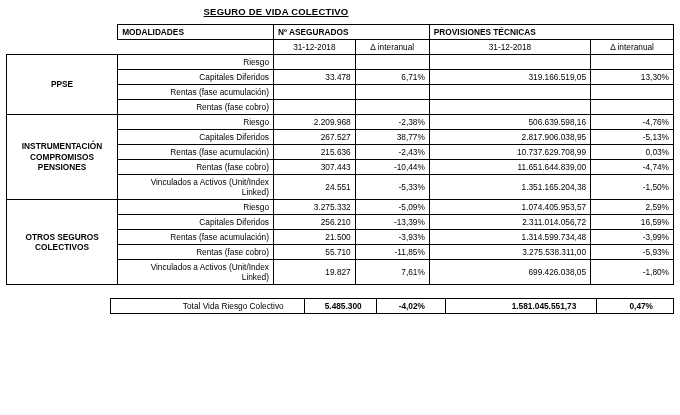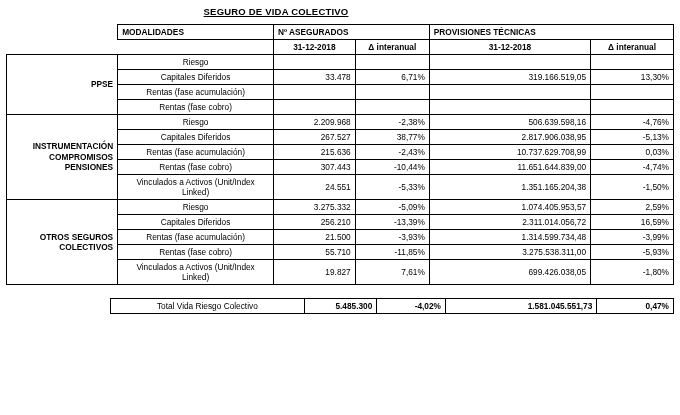--- a/index.html
+++ b/index.html
@@ -49,49 +49,49 @@
   .no-border {
     border: none !important;
   }
   .hdr {
     text-align: left;
     font-weight: bold;
     font-size: 8.4px;
   }
   .hdr-sub {
     text-align: center;
-    font-weight: bold;
+    font-weight: normal;
     font-size: 8.2px;
   }
   .group-cell {
-    text-align: right;
+    text-align: center;
     font-weight: bold;
     font-size: 8.4px;
     line-height: 1.25;
   }
   .concept {
-    text-align: center;
+    text-align: right;
     font-size: 8.3px;
     padding-left: 5px;
   }
   .num {
     text-align: right;
     padding-right: 5px;
     font-size: 8.3px;
   }
   .bold {
     font-weight: bold;
   }
   .tot-table {
     margin-left: 110px;
     width: 564px;
   }
   .tot-table td {
     border: 1px solid #000000;
-    padding: 2px 4px;
+    padding: 2px 20px;
     font-size: 8.3px;
     height: 14px;
     box-sizing: border-box;
   }
   .gap {
     height: 13px;
   }
   .gap2 {
     height: 12px;
   }

